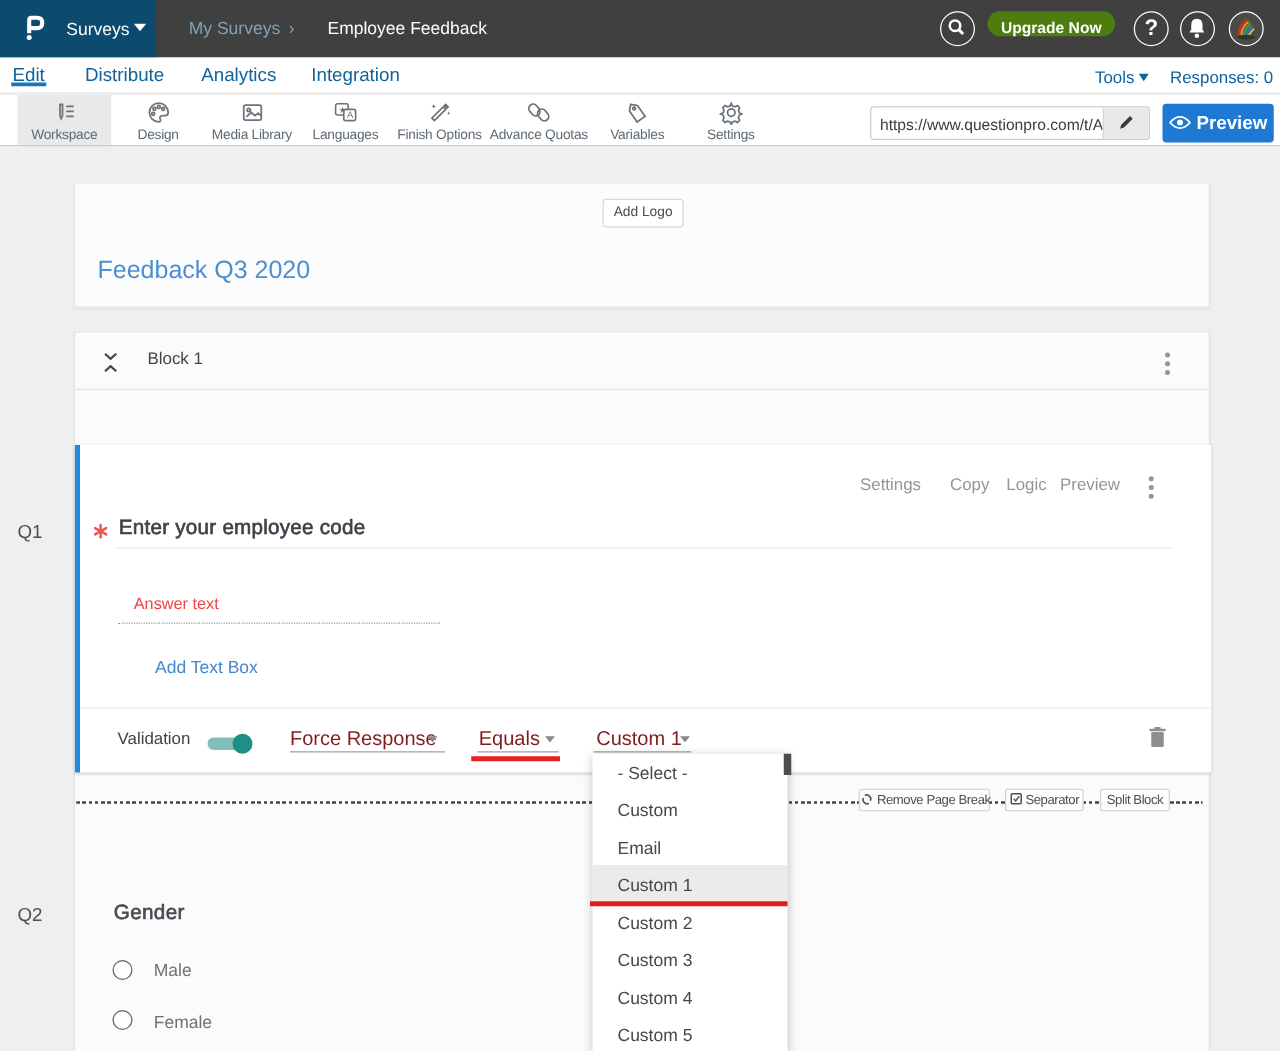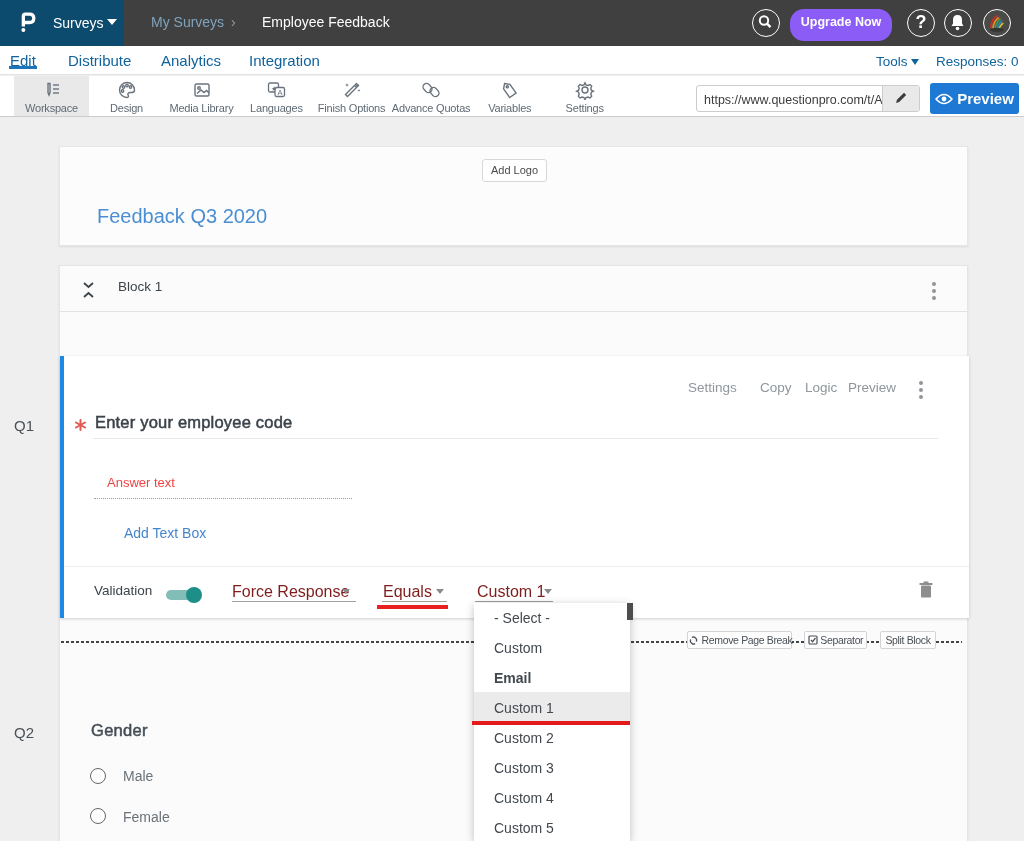--- a/index.html
+++ b/index.html
@@ -8,42 +8,42 @@
 
 
 #hdr { position:absolute; left:0; top:0; width:1024px; height:46px; background:#404041; }
 #logo { position:absolute; left:0; top:0; width:124px; height:46px; background:#0c4a6e; }
 #logo .sv { position:absolute; left:53px; top:15px; font-size:14px; color:#fff; }
 .caret-w { position:absolute; width:0; height:0; border-left:5px solid transparent; border-right:5px solid transparent; border-top:6px solid #fff; }
 #crumb1 { position:absolute; left:151px; top:14px; font-size:14px; color:#7fa3bc; }
 #crumb-sep { position:absolute; left:231px; top:14px; font-size:14px; color:#9a9a9a; }
 #crumb2 { position:absolute; left:262px; top:14px; font-size:14px; color:#fdfdfd; }
 .hicon { position:absolute; top:8.5px; width:28px; height:28px; border:1.5px solid #fff; border-radius:50%; }
-#upgrade { position:absolute; left:790px; top:9px; width:102px; height:32px; background:#8b5cf6; border-radius:14px; color:#fff; font-size:12.5px; font-weight:bold; text-align:center; line-height:27px; }
+#upgrade { position:absolute; left:790px; top:9px; width:102px; height:20px; background:#4d7c0f; border-radius:14px; color:#fff; font-size:12.5px; font-weight:bold; text-align:center; line-height:27px; }
 
 
 #nav { position:absolute; left:0; top:46px; width:1024px; height:29px; background:#fff; border-bottom:1px solid #e3e3e3; }
 .navlink { position:absolute; top:6px; font-size:15px; color:#10639c; white-space:nowrap; }
 #edit-u { position:absolute; left:9px; top:20px; width:28px; height:3px; background:#1b75bb; }
 
 
 #tbar { position:absolute; left:0; top:76px; width:1024px; height:41px; background:#fff; border-bottom:1px solid #cccccc; }
 .titem { position:absolute; top:0; height:41px; text-align:center; color:#646f7a; }
 .titem .lbl { position:absolute; top:26px; width:100%; font-size:11px; letter-spacing:-0.2px; white-space:nowrap; text-align:center; color:#5f6a74; }
 .titem svg { position:absolute; top:4px; left:50%; margin-left:-10px; }
 #ws-active { position:absolute; left:14px; top:0; width:75px; height:40px; background:#e9e9e9; }
 #urlgrp { position:absolute; left:696px; top:9px; width:224px; height:27px; background:#fff; border:1px solid #ccc; border-radius:3px; }
 #urlgrp .txt { position:absolute; left:7px; top:7px; font-size:12.5px; color:#3c3c3c; white-space:nowrap; overflow:hidden; width:178px; }
 #urlgrp .pen { position:absolute; right:0; top:0; width:37px; height:25px; background:#e9e9e9; border-left:1px solid #ccc; border-radius:0 3px 3px 0; text-align:center; }
 #previewbtn { position:absolute; left:930px; top:7px; width:89px; height:31px; background:#1d79d4; border-radius:3px; color:#fff; font-size:15px; font-weight:bold; text-align:center; line-height:31px; }
 
 
 #scard { position:absolute; left:59px; top:146px; width:909px; height:100px; background:#fcfcfc; border:1px solid #e6e6e6; box-shadow:0 1px 2px rgba(0,0,0,0.08); }
 #addlogo { position:absolute; left:422px; top:12px; width:65px; height:23px; background:#fff; border:1px solid #d8d8d8; border-radius:3px; font-size:11px; color:#4a4a4a; text-align:center; line-height:21px; }
-#stitle { position:absolute; left:37px; top:58px; font-size:20px; color:#4b8ed3; }
+#stitle { position:absolute; left:18px; top:58px; font-size:20px; color:#4b8ed3; }
 
 #bcard { position:absolute; left:59px; top:265px; width:909px; height:576px; background:#fbfbfb; border:1px solid #e5e5e5; border-bottom:none; box-shadow:0 1px 2px rgba(0,0,0,0.08); }
 #bhead { position:absolute; left:0; top:0; width:100%; height:46px; border-bottom:1px solid #e2e2e2; }
 #bname { position:absolute; left:58px; top:13px; font-size:13.5px; color:#3d444b; }
 .vdots { position:absolute; width:4px; }
 .vdots i { display:block; width:4px; height:4px; border-radius:50%; background:#8e959b; margin-bottom:3px; }
 #addq { position:absolute; left:411px; top:55px; width:87px; height:24px; background:#1e88e5; border-radius:3px; color:#fff; font-weight:bold; font-size:11.5px; text-align:center; line-height:24px;margin-top:47px; }
 
 
 #q1 { position:absolute; left:0px; top:90px; width:909px; height:262px; background:#fff; border-left:4px solid #1e88e5; box-shadow:0 1px 3px rgba(0,0,0,0.18); }
@@ -304,21 +304,21 @@
   <span class="rlbl" style="top:543px;">Female</span>
 </div>
 
 <div class="qnum" style="top:417px;">Q1</div>
 <div class="qnum" style="top:724px;">Q2</div>
 
 <div id="dd">
   <div class="hl"></div>
   <span class="item" style="top:7px;">- Select -</span>
   <span class="item" style="top:37px;">Custom</span>
-  <span class="item" style="top:67px;font-weight:bold;">Email</span>
+  <span class="item" style="top:67px;">Email</span>
   <span class="item" style="top:97px;">Custom 1</span>
   <span class="item" style="top:127px;">Custom 2</span>
   <span class="item" style="top:157px;">Custom 3</span>
   <span class="item" style="top:187px;">Custom 4</span>
   <span class="item" style="top:217px;">Custom 5</span>
   <div class="redline"></div>
   <div class="thumb"></div>
 </div>
 
 </body></html>

